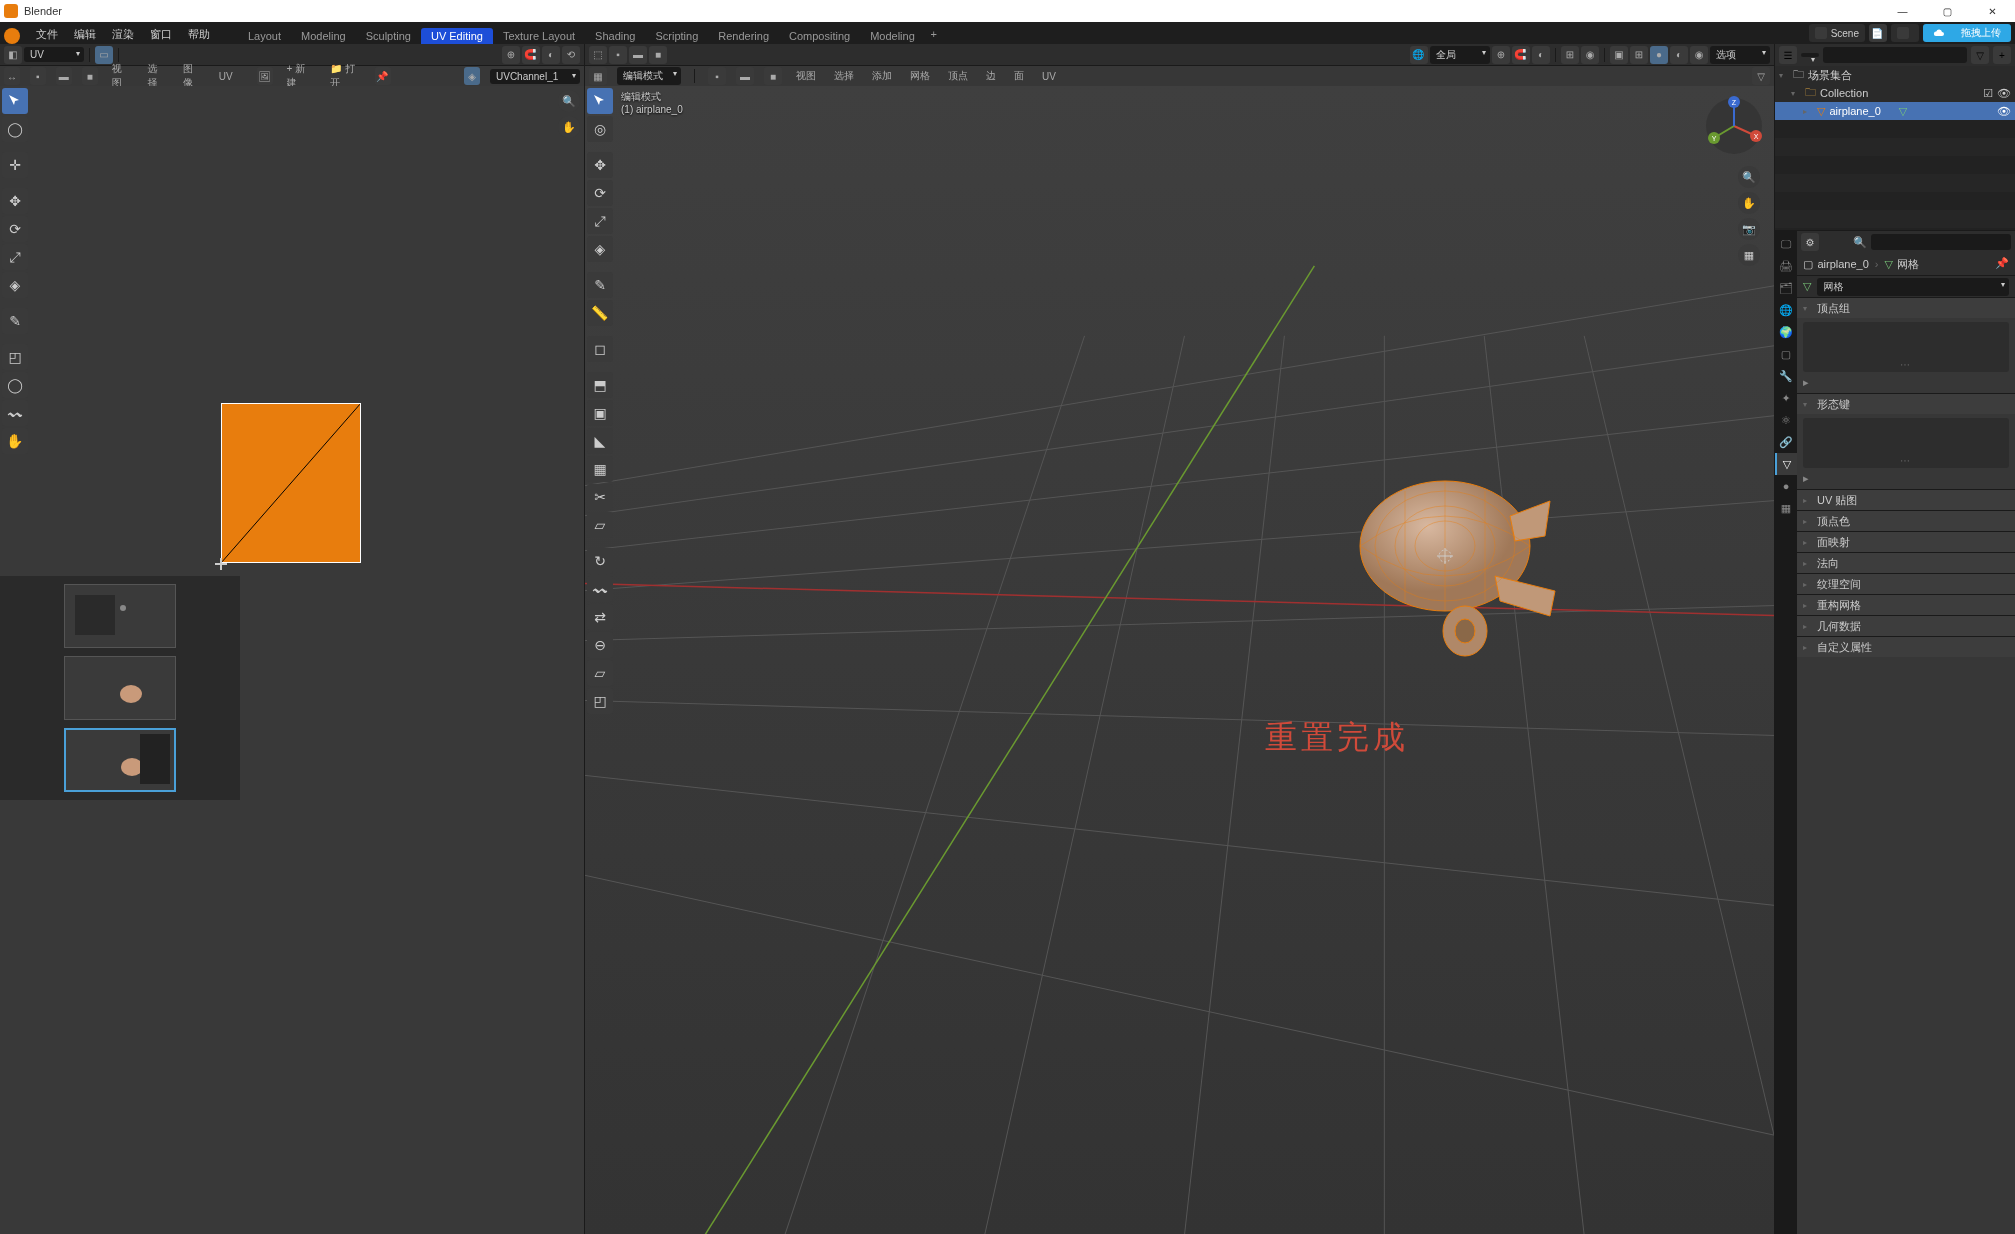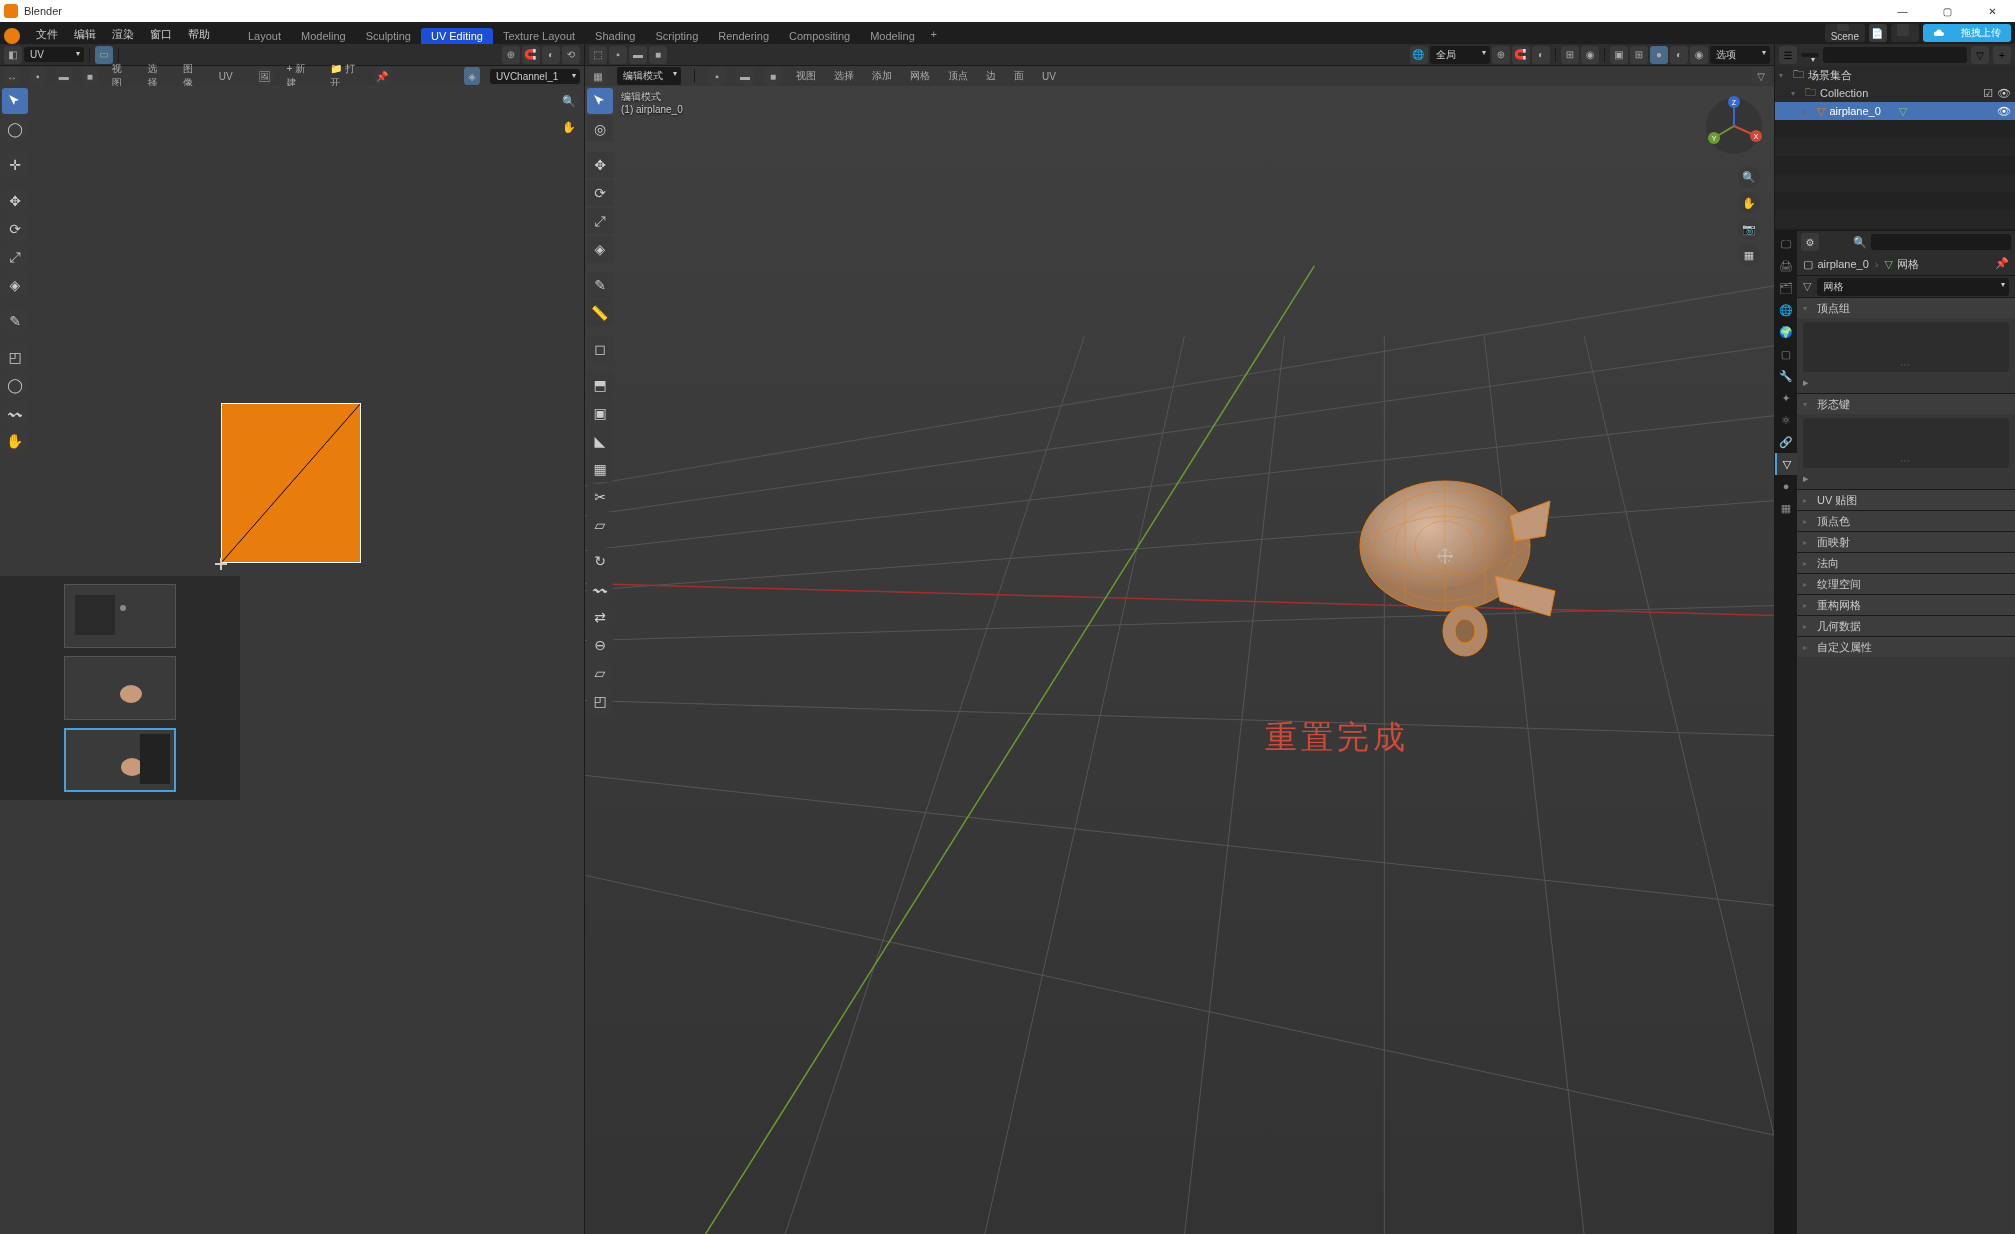--- a/index.html
+++ b/index.html
@@ -13,21 +13,21 @@
 
 
 .top-menu { height:22px; background:#1e1e1e; display:flex; align-items:flex-end; padding:0 4px; font-size:11px; color:#ccc; position:relative; }
 .blender-icon { width:16px; height:16px; background:#e87d0d; border-radius:50%; margin-right:8px; }
 .menu-item { padding:2px 8px; cursor:pointer; }
 .workspace-tabs { display:flex; margin-left:20px; }
 .ws-tab { padding:2px 10px; font-size:11px; color:#999; cursor:pointer; border-radius:3px 3px 0 0; }
 .ws-tab.active { background:#1d4ed8; color:#fff; }
 .ws-add { width:18px; text-align:center; color:#999; cursor:pointer; }
 .top-right { position:absolute; right:4px; top:0; display:flex; align-items:center; height:22px; gap:4px; }
-.scene-box { display:flex; align-items:center; background:#2d2d2d; border-radius:3px; padding:0 6px; height:18px; font-size:10px; color:#ccc;flex-direction:column; }
+.scene-box { display:flex; align-items:center; background:#2d2d2d; border-radius:3px; padding:0 6px; height:18px; font-size:10px; color:#ccc; }
 .scene-icon { width:12px; height:12px; background:#3a3a3a; margin-right:4px; border-radius:2px; }
 .upload-btn { background:#2ea8e6; color:#fff; padding:2px 10px; font-size:10px; border-radius:3px; display:flex; align-items:center; gap:16px; }
 .cloud-icon { width:12px; height:10px; }
 
 
 .work-area { height:calc(100% - 44px); display:flex; position:relative; }
 
 
 .editor-header { height:22px; background:#2d2d2d; display:flex; align-items:center; padding:0 4px; font-size:10px; color:#aaa; gap:2px; border-bottom:1px solid #1a1a1a; }
 .editor-subheader { height:20px; background:#373737; display:flex; align-items:center; padding:0 4px; font-size:10px; color:#aaa; gap:10px; }

